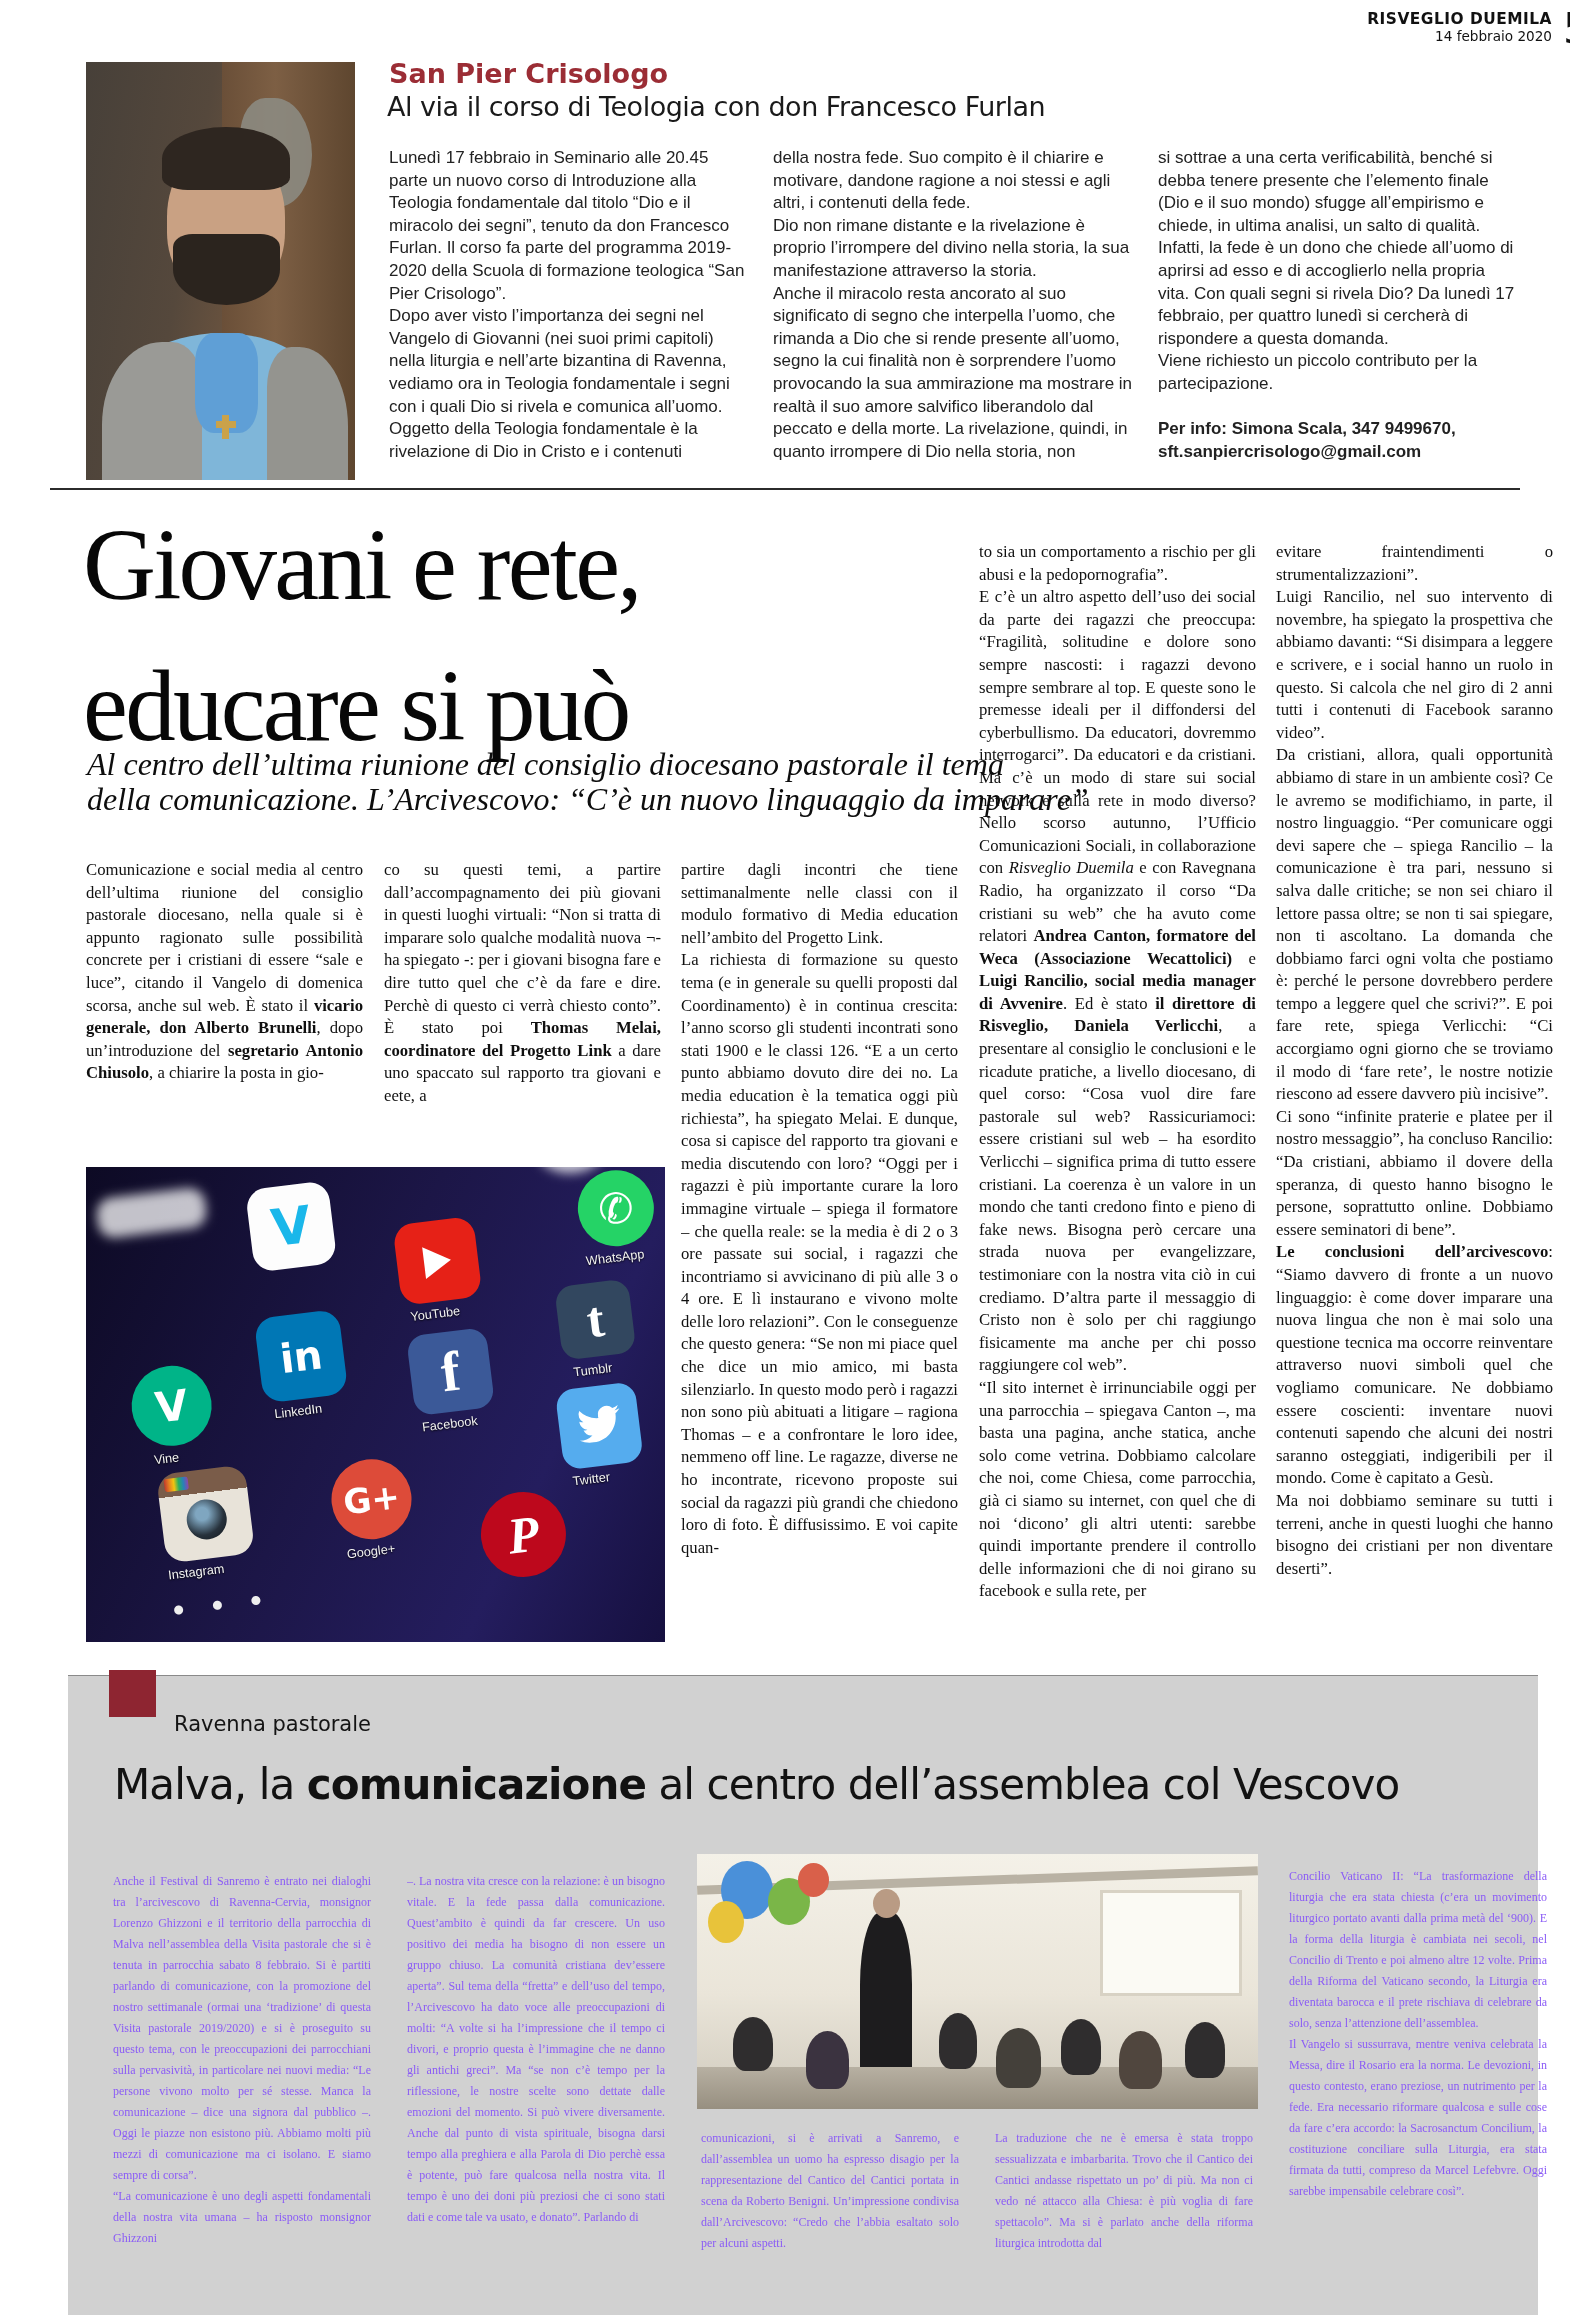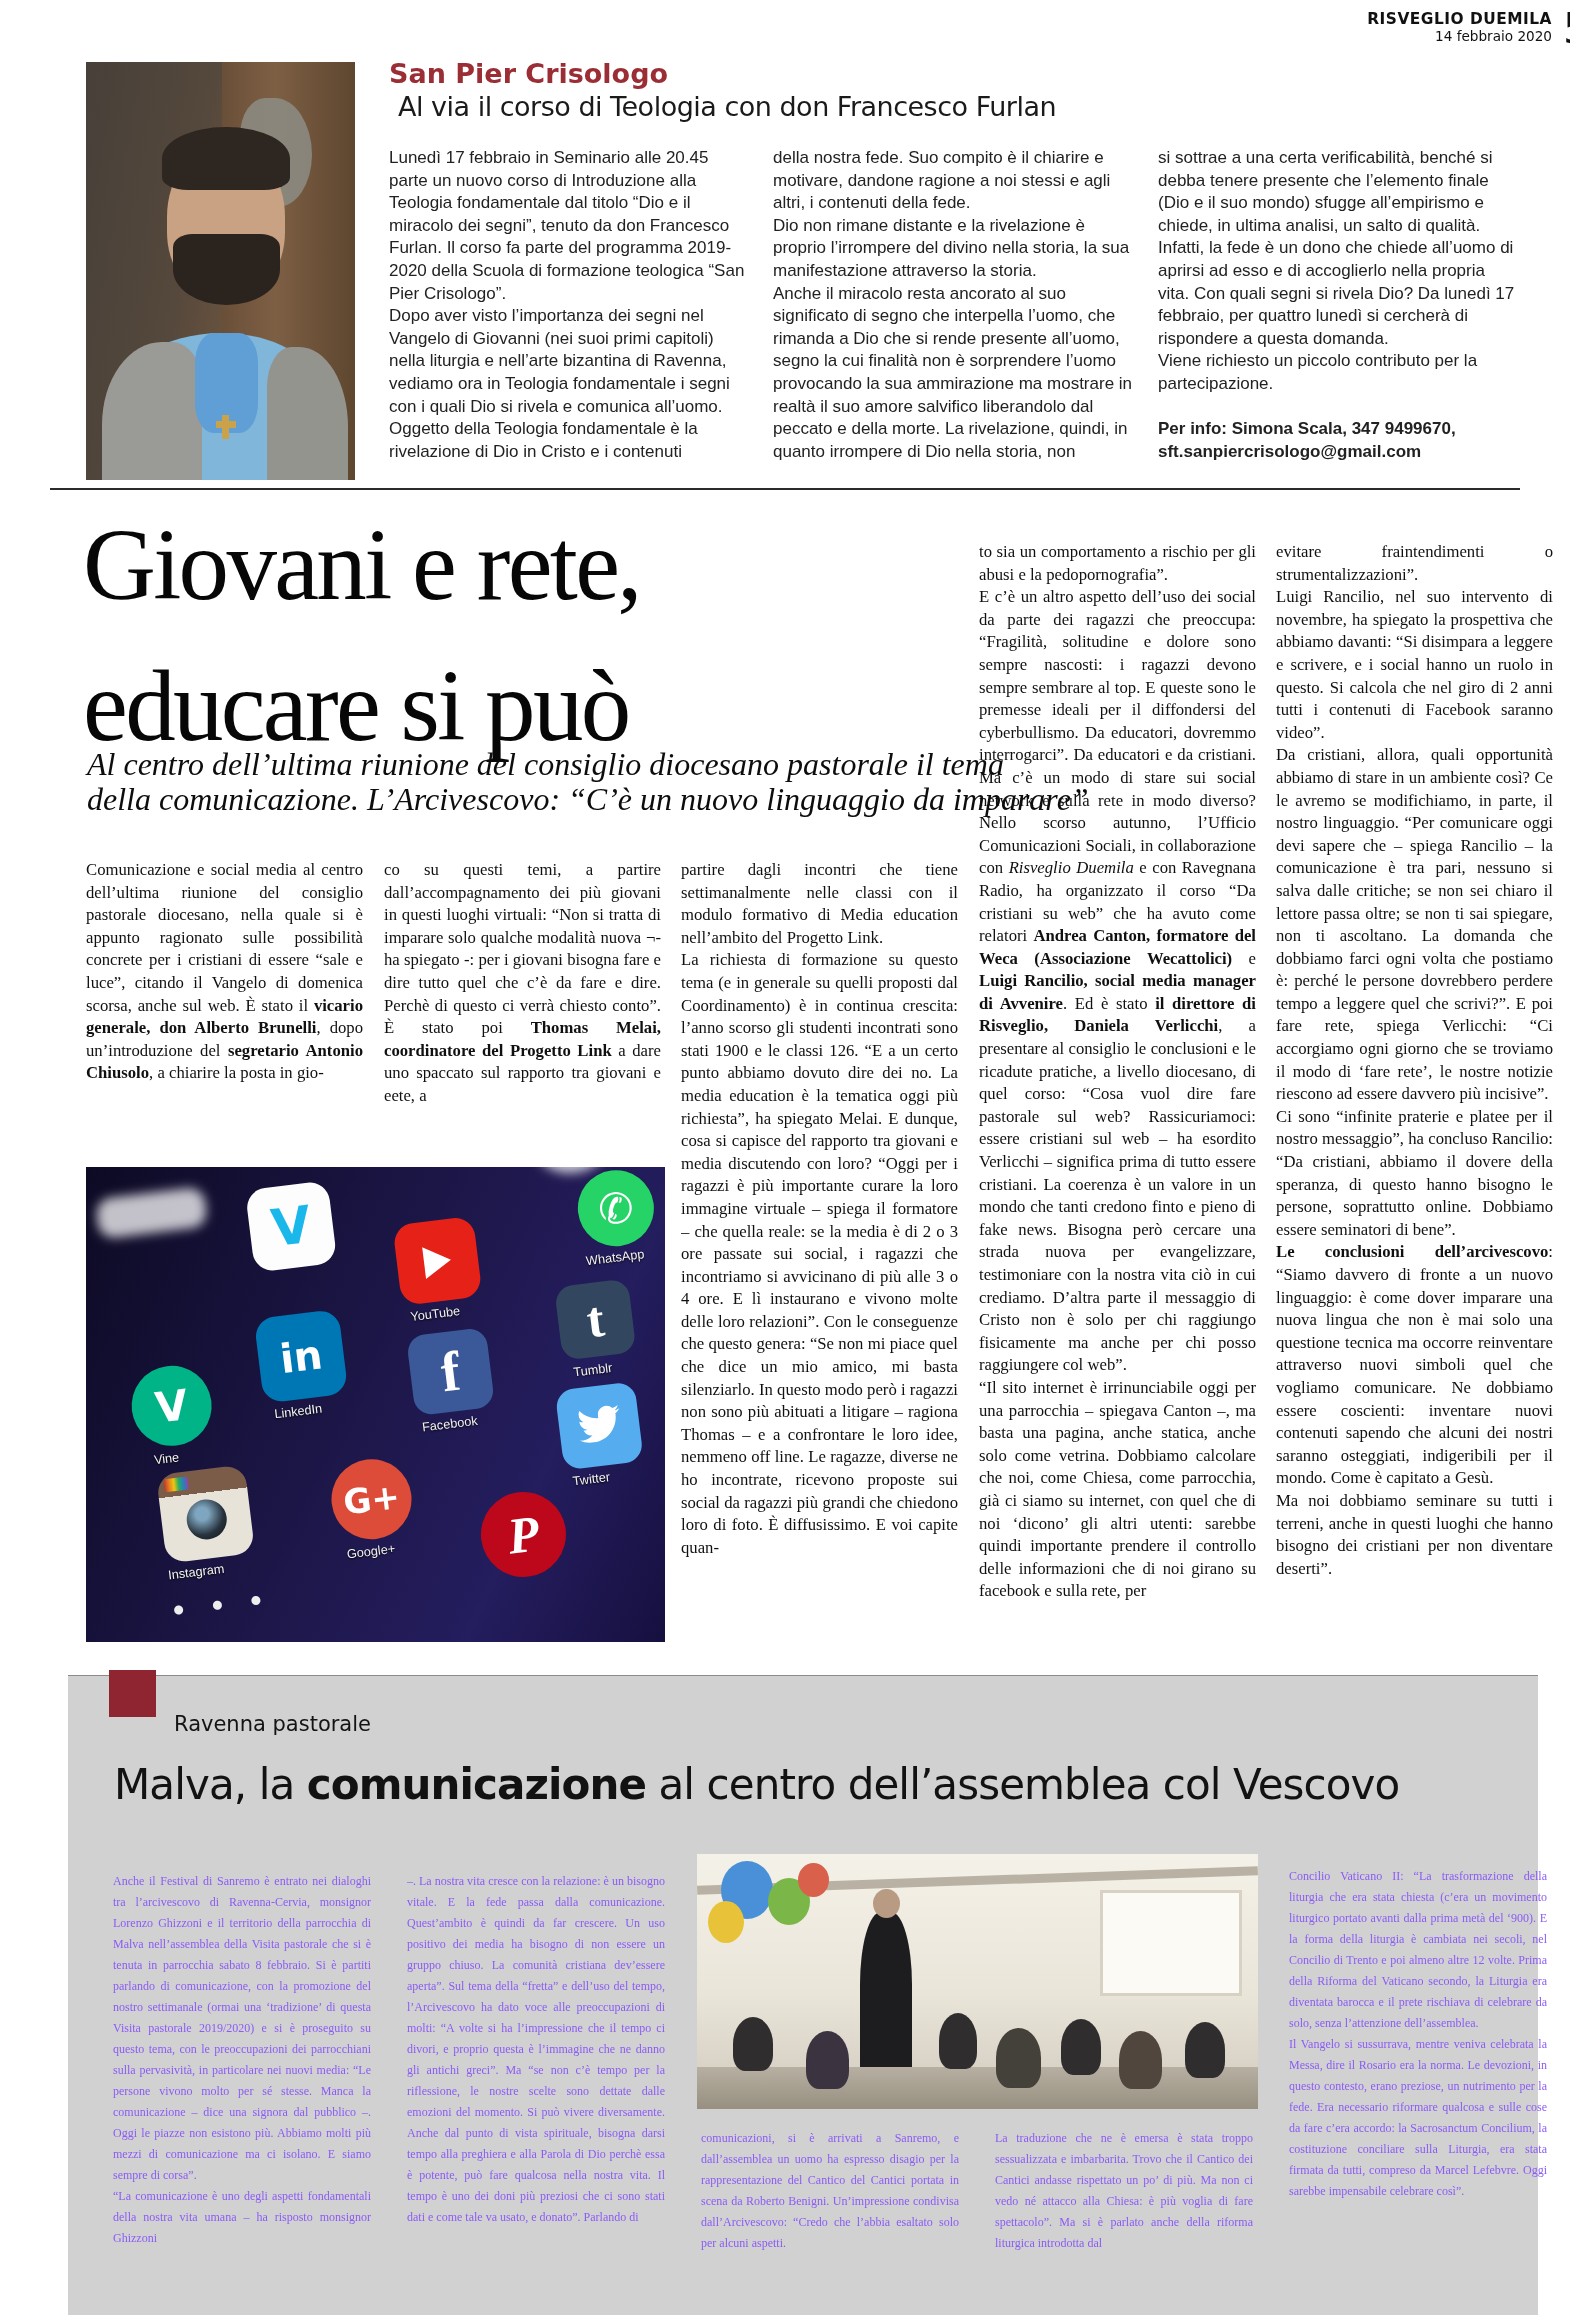--- a/index.html
+++ b/index.html
@@ -76,21 +76,21 @@
     <div class="p1-vest"></div>
     <div class="p1-vest2"></div>
     <div class="p1-scarf"></div>
     <div class="p1-head"></div>
     <div class="p1-hair"></div>
     <div class="p1-beard"></div>
     <div class="p1-cross"></div>
   </div>
 
   <div class="abs kicker1" style="left:389px;top:58px;text-align:center;">San Pier Crisologo</div>
-  <div class="abs head1" style="left:387px;top:91px;width:1131px;margin-left:11px;">Al via il corso di Teologia con don Francesco Furlan</div>
+  <div class="abs head1" style="left:387px;top:91px;width:1131px;">Al via il corso di Teologia con don Francesco Furlan</div>
 
   <div class="col sanstop" style="left:389px;top:147px;width:362px;height:342px;"><span>Lunedì 17 febbraio in Seminario alle 20.45 parte un nuovo corso di Introduzione alla Teologia fondamentale dal titolo “Dio e il miracolo dei segni”, tenuto da don Francesco Furlan. Il corso fa parte del programma 2019-2020 della Scuola di formazione teologica “San Pier Crisologo”.</span><br><span>Dopo aver visto l’importanza dei segni nel Vangelo di Giovanni (nei suoi primi capitoli) nella liturgia e nell’arte bizantina di Ravenna, vediamo ora in Teologia fondamentale i segni con i quali Dio si rivela e comunica all’uomo. Oggetto della Teologia fondamentale è la rivelazione di Dio in Cristo e i contenuti</span></div>
   <div class="col sanstop" style="left:773px;top:147px;width:362px;height:342px;"><span>della nostra fede. Suo compito è il chiarire e motivare, dandone ragione a noi stessi e agli altri, i contenuti della fede.</span><br><span>Dio non rimane distante e la rivelazione è proprio l’irrompere del divino nella storia, la sua manifestazione attraverso la storia.</span><br><span>Anche il miracolo resta ancorato al suo significato di segno che interpella l’uomo, che rimanda a Dio che si rende presente all’uomo, segno la cui finalità non è sorprendere l’uomo provocando la sua ammirazione ma mostrare in realtà il suo amore salvifico liberandolo dal peccato e della morte. La rivelazione, quindi, in quanto irrompere di Dio nella storia, non</span></div>
   <div class="col sanstop" style="left:1158px;top:147px;width:362px;height:342px;"><span>si sottrae a una certa verificabilità, benché si debba tenere presente che l’elemento finale (Dio e il suo mondo) sfugge all’empirismo e chiede, in ultima analisi, un salto di qualità.</span><br><span>Infatti, la fede è un dono che chiede all’uomo di aprirsi ad esso e di accoglierlo nella propria vita. Con quali segni si rivela Dio? Da lunedì 17 febbraio, per quattro lunedì si cercherà di rispondere a questa domanda.</span><br><span>Viene richiesto un piccolo contributo per la partecipazione.</span><br><br><span class="b">Per info: Simona Scala, 347 9499670, sft.sanpiercrisologo@gmail.com</span></div>
 
   <div class="rule" style="left:50px;top:488px;width:1470px;height:1.8px;"></div>
 
   <div class="abs bighead" style="left:83px;top:507px;">Giovani e rete,</div>
   <div class="abs bighead" style="left:83px;top:648px;">educare si può</div>
   <div class="abs subhead" style="left:87px;top:747px;">Al centro dell’ultima riunione del consiglio diocesano pastorale il tema</div>

